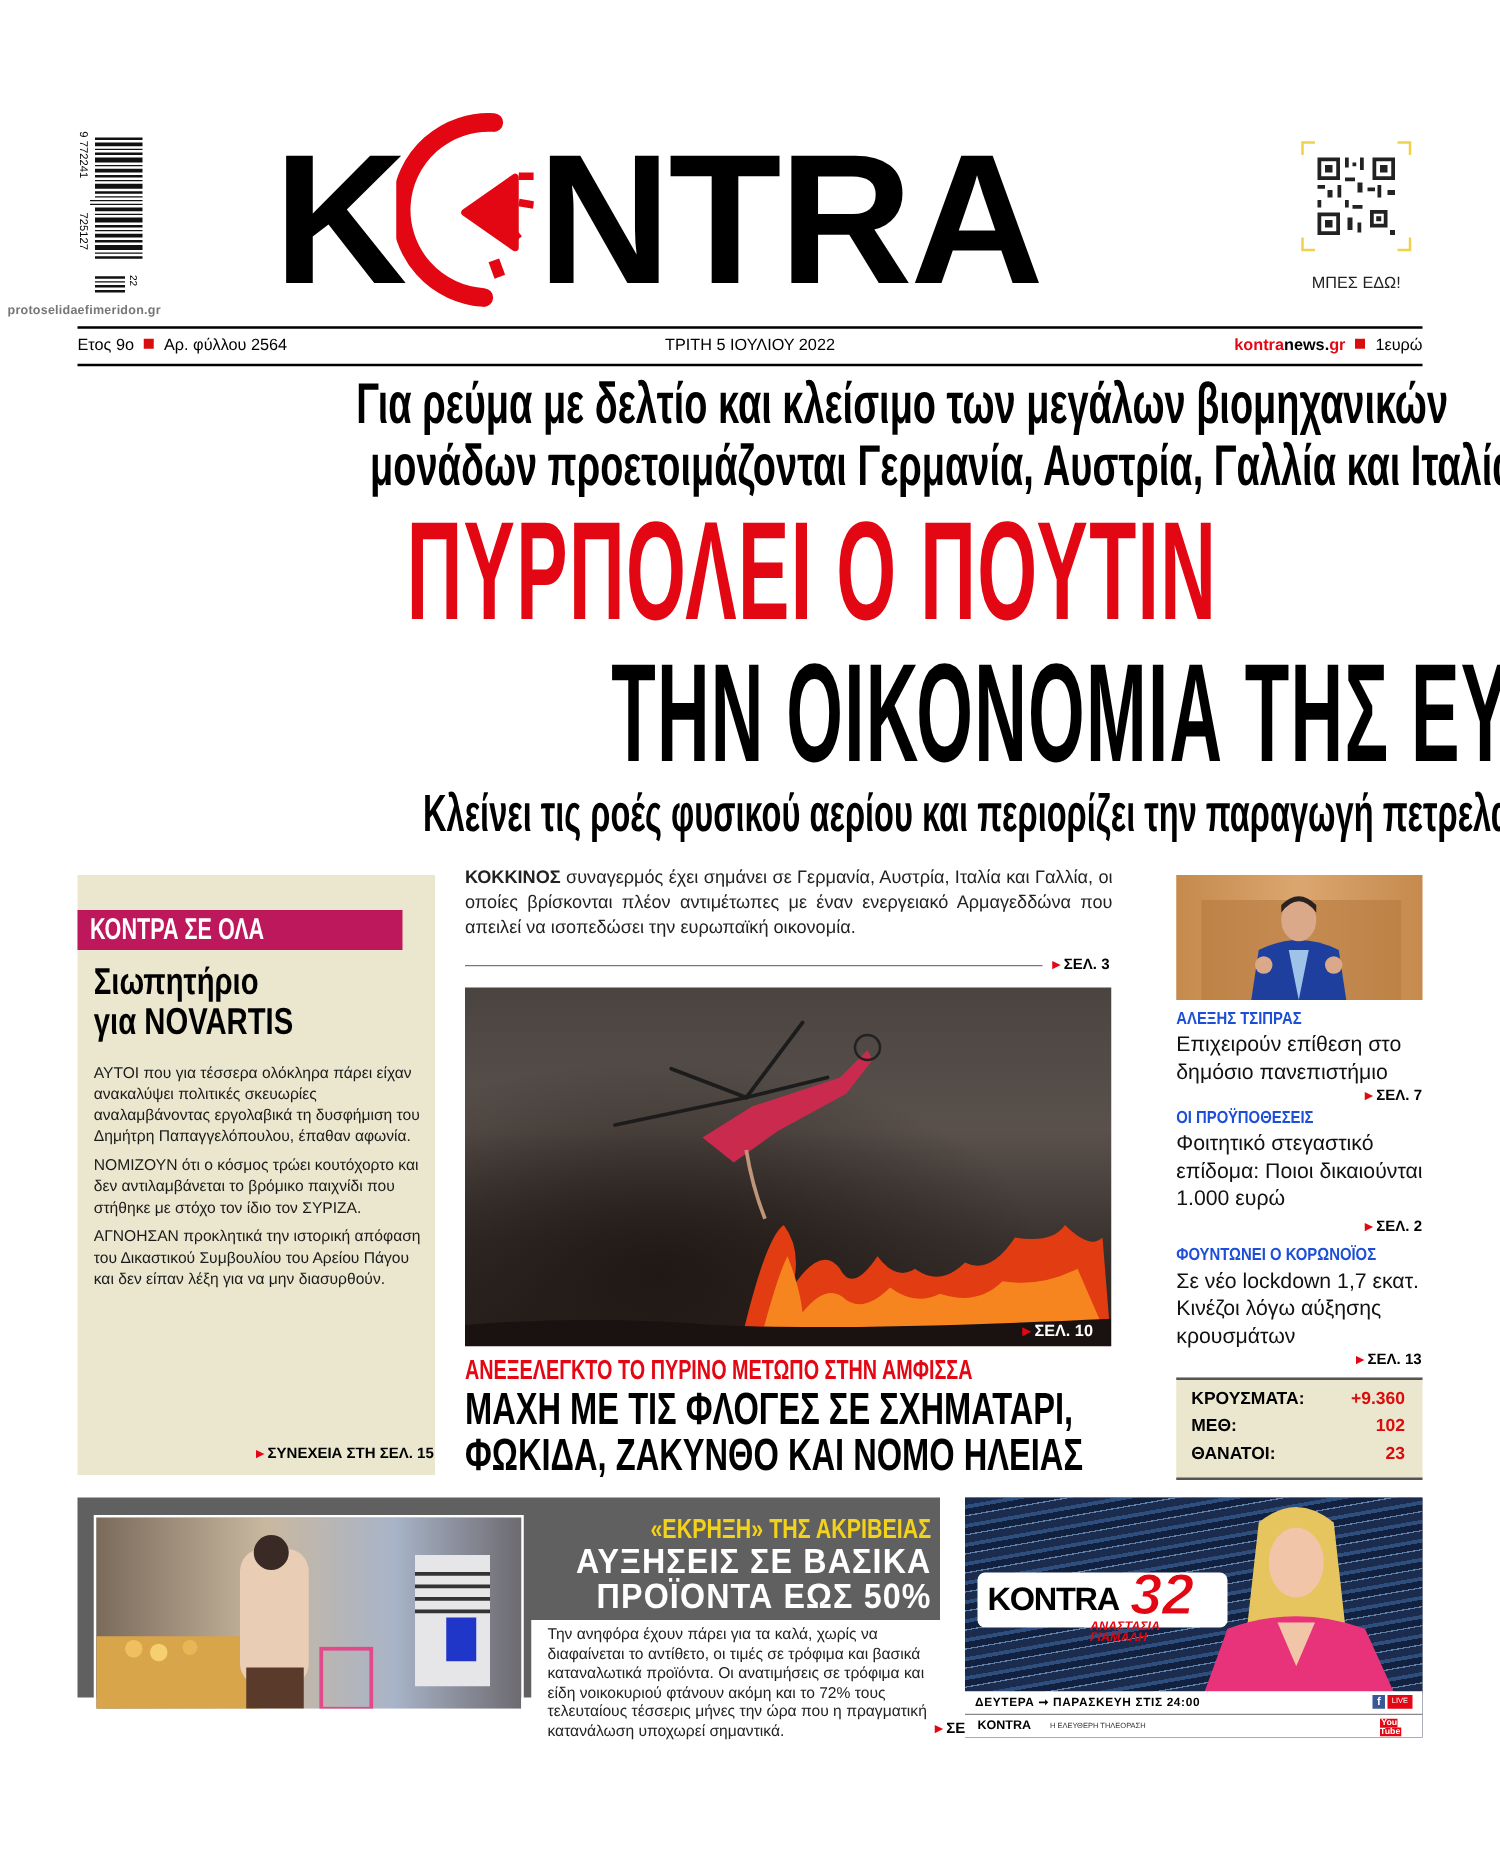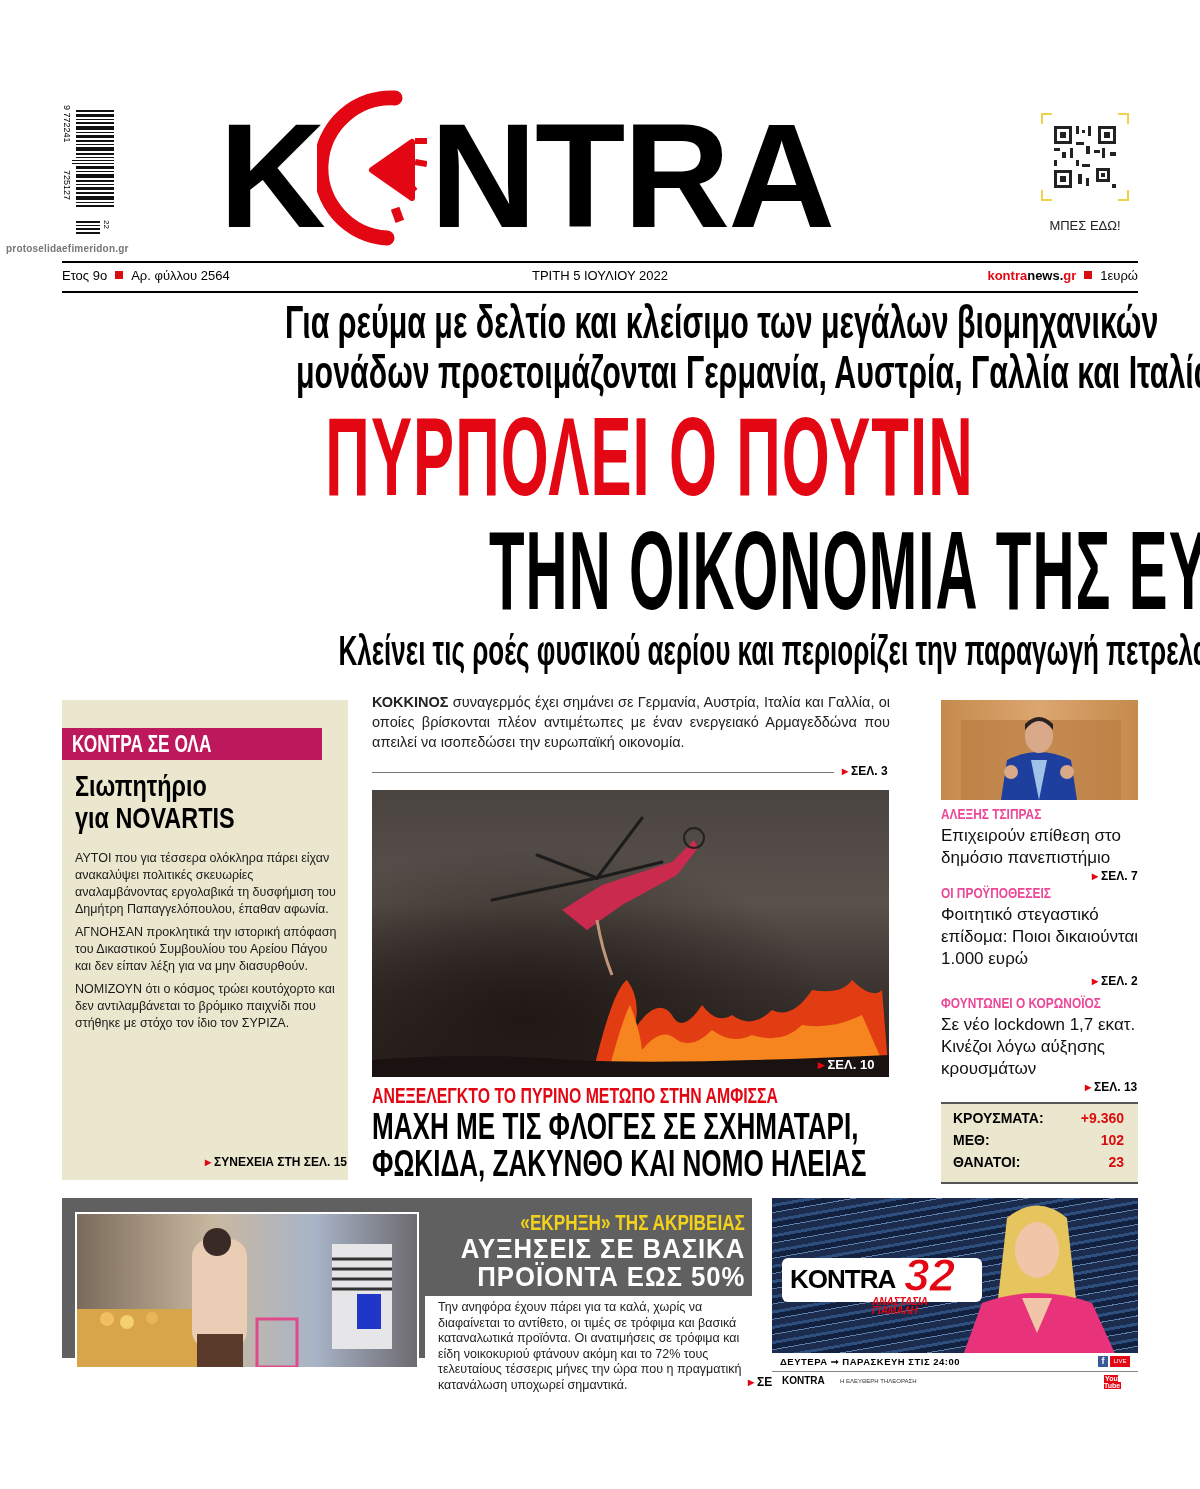--- a/index.html
+++ b/index.html
@@ -49,21 +49,21 @@
   #lead-more{left:842px;top:764px;}
   #fire-photo{left:372px;top:790px;width:517px;height:287px;background:linear-gradient(180deg,#4a4440 0%,#5a514c 40%,#3b3330 70%,#2a211d 100%);overflow:hidden;}
   #fire-more{left:818px;top:1057px;color:#fff;font-size:13px;font-weight:bold;}
   #fire-kicker{left:372px;top:1083px;}
   #fire-kicker span{font-size:22px;color:#e30613;font-weight:bold;transform:scaleX(0.72);transform-origin:left top;display:inline-block;}
   #fire-head1{left:372px;top:1108px;}
   #fire-head2{left:372px;top:1145px;}
   #fire-head1 span,#fire-head2 span{font-size:36px;font-weight:900;transform:scaleX(0.725);transform-origin:left top;display:inline-block;line-height:38px;}
   
   #tsipras-photo{left:941px;top:700px;width:197px;height:100px;background:linear-gradient(90deg,#c58a4c,#dba670 50%,#c58a4c);overflow:hidden;}
-  .rk{position:absolute;left:941px;font-size:14px;font-weight:bold;color:#ec4899;}
+  .rk{position:absolute;left:941px;font-size:14px;font-weight:bold;color:#1d4ed8;}
   .rk span{display:inline-block;transform:scaleX(0.85);transform-origin:left top;}
   .rt{position:absolute;left:941px;font-size:17px;line-height:22px;color:#111;width:200px;}
   #stats{left:941px;top:1102px;width:197px;height:78px;background:#ebe7cf;border-top:2px solid #555;border-bottom:2px solid #555;}
   #stats .row{position:absolute;left:12px;right:14px;height:20px;font-size:14px;font-weight:bold;}
   #stats .row .v{position:absolute;right:0;color:#d90d0d;}
   
   #bl-panel{left:62px;top:1198px;width:690px;height:160px;background:#606060;}
   #market-photo{left:75px;top:1212px;width:340px;height:153px;background:linear-gradient(90deg,#7a6a5a,#c9b8a0 40%,#a8b4c8 70%,#6d6a70);border:2px solid #fff;overflow:hidden;}
   #bl-kicker{left:430px;top:1210px;width:315px;text-align:right;}
   #bl-kicker span{font-size:22px;font-weight:bold;color:#f2d21b;display:inline-block;transform:scaleX(0.78);transform-origin:right top;}
@@ -211,22 +211,22 @@
 <div id="sub" class="hl"><span>Κλείνει τις ροές φυσικού αερίου και περιορίζει την παραγωγή πετρελαίου</span></div>
 
 <div id="leftbox" class="abs"></div>
 <div id="leftbox-tag" class="abs"><span>ΚΟΝΤΡΑ ΣΕ ΟΛΑ</span></div>
 <div id="leftbox-title" class="abs">
   <span>Σιωπητήριο</span>
   <span>για NOVARTIS</span>
 </div>
 <div id="leftbox-body" class="abs">
   <p><span>ΑΥΤΟΙ</span><span> που για τέσσερα ολόκληρα πάρει είχαν ανακαλύψει πολιτικές σκευωρίες αναλαμβάνοντας εργολαβικά τη δυσφήμιση του Δημήτρη Παπαγγελόπουλου, έπαθαν αφωνία.</span></p>
+  <p><span>ΝΟΜΙΖΟΥΝ</span><span> ότι ο κόσμος τρώει κουτόχορτο και δεν αντιλαμβάνεται το βρόμικο παιχνίδι που στήθηκε με στόχο τον ίδιο τον ΣΥΡΙΖΑ.</span></p>
   <p><span>ΑΓΝΟΗΣΑΝ</span><span> προκλητικά την ιστορική απόφαση του Δικαστικού Συμβουλίου του Αρείου Πάγου και δεν είπαν λέξη για να μην διασυρθούν.</span></p>
-  <p><span>ΝΟΜΙΖΟΥΝ</span><span> ότι ο κόσμος τρώει κουτόχορτο και δεν αντιλαμβάνεται το βρόμικο παιχνίδι που στήθηκε με στόχο τον ίδιο τον ΣΥΡΙΖΑ.</span></p>
 </div>
 <div class="abs more" style="left:205px;top:1155px;">ΣΥΝΕΧΕΙΑ ΣΤΗ ΣΕΛ. 15</div>
 
 <div id="lead" class="abs"><b>ΚΟΚΚΙΝΟΣ</b><span> συναγερμός έχει σημάνει σε Γερμανία, Αυστρία, Ιταλία και Γαλλία, οι οποίες βρίσκονται πλέον αντιμέτωπες με έναν ενεργειακό Αρμαγεδδώνα που απειλεί να ισοπεδώσει την ευρωπαϊκή οικονομία.</span></div>
 <div id="lead-rule" class="abs"></div>
 <div id="lead-more" class="abs more">ΣΕΛ. 3</div>
 
 <div id="fire-photo" class="abs">
   <svg width="517" height="287" viewBox="0 0 517 287">
     <defs>

